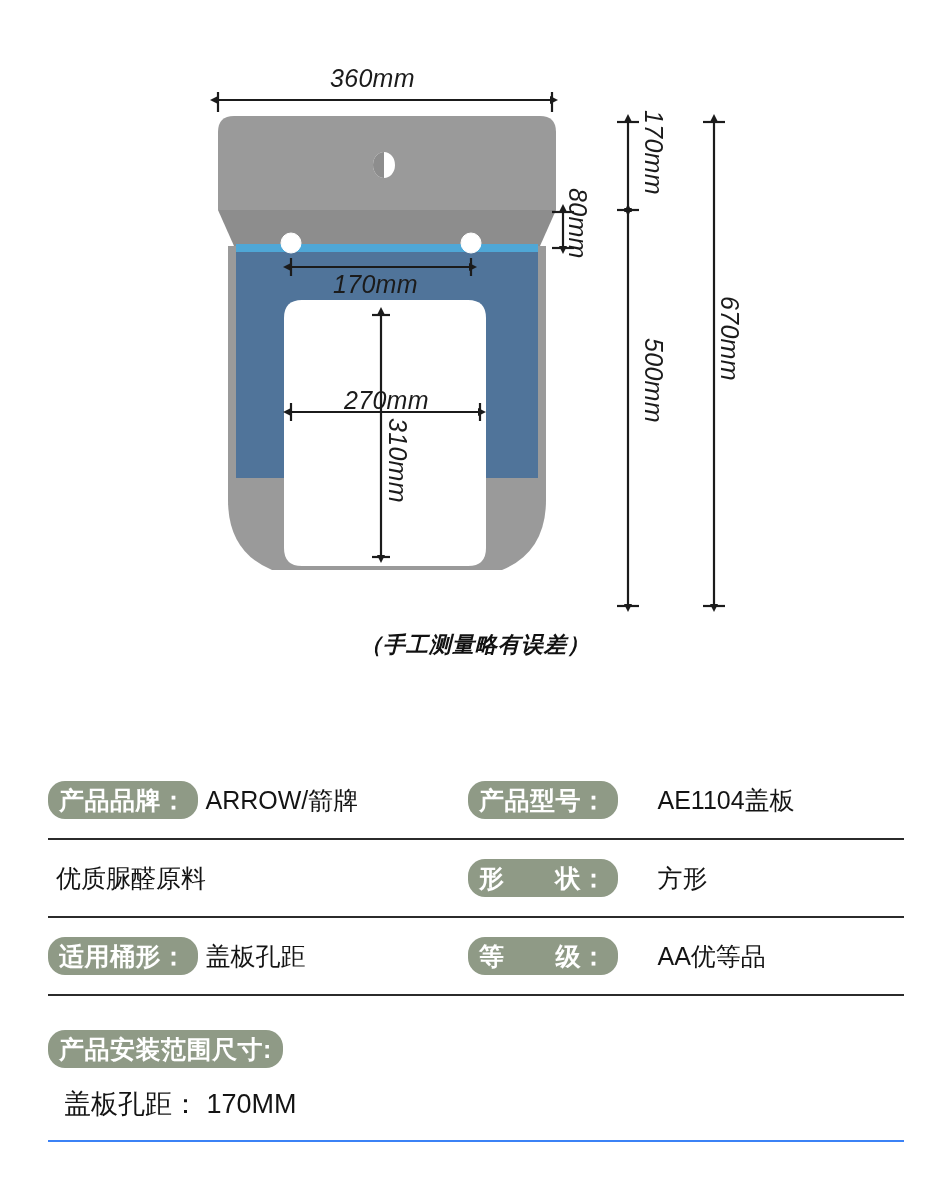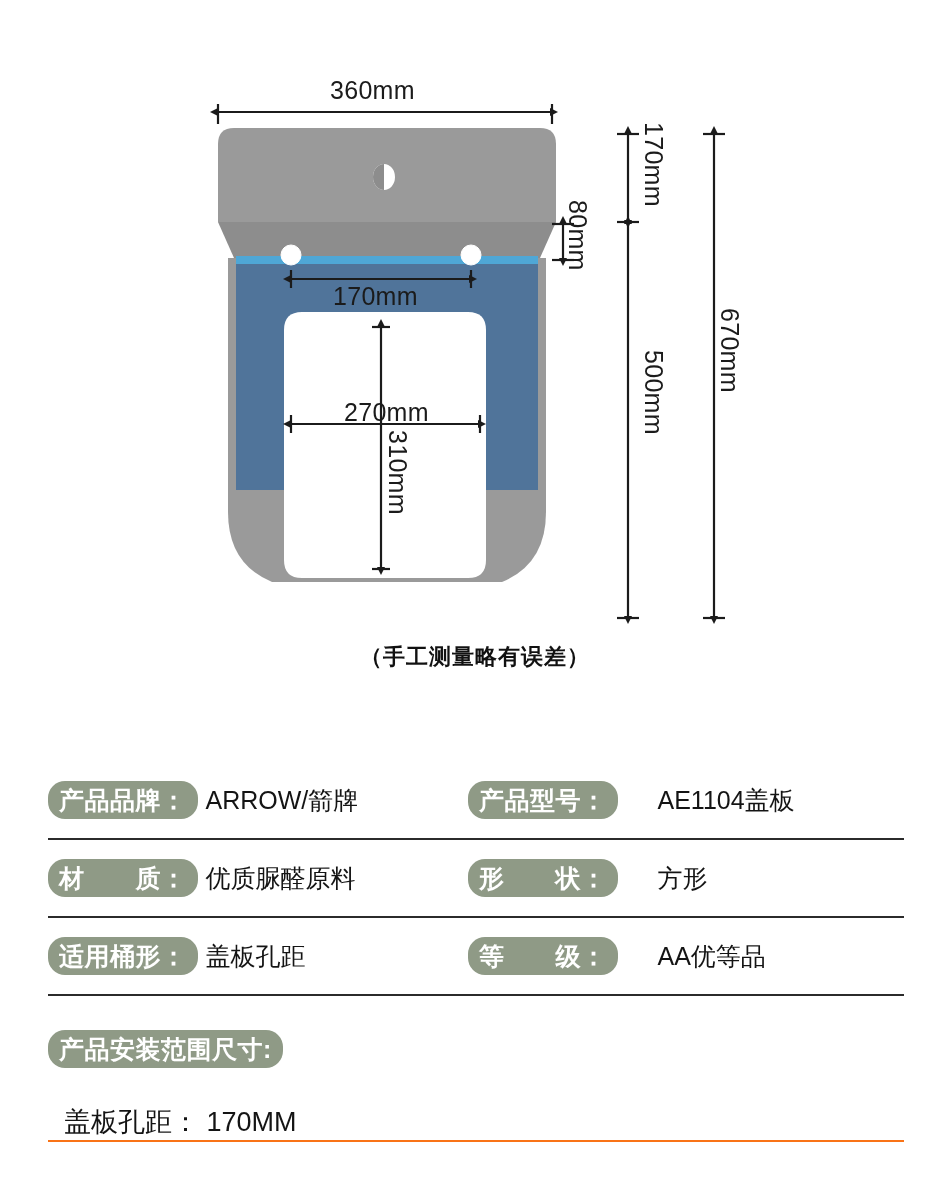--- a/index.html
+++ b/index.html
@@ -13,23 +13,24 @@
     position: relative;
     font-family: "Liberation Sans", sans-serif;
     color: #1a1a1a;
     overflow: hidden;
   }
 
   
   #diagram-area {
     position: absolute;
     left: 0;
-    top: 12px;
+    top: 0;
     width: 912px;
     height: 700px;
+    font-style: italic;
   }
   #diagram-svg {
     position: absolute;
     left: 0;
     top: 0;
   }
   .dim-label {
     position: absolute;
     font-family: "Liberation Sans", sans-serif;
     font-size: 25px;
@@ -99,22 +100,22 @@
   }
   .install-row {
     height: 72px;
     display: flex;
     align-items: flex-end;
     border-bottom: none;
   }
   .install-detail {
     height: 74px;
     display: flex;
-    align-items: flex-end;
-    border-bottom: 2px solid #f97316;
+    align-items: center;
+    border-bottom: 2px solid #3b82f6;
     padding-left: 16px;
     box-sizing: border-box;
   }
   .install-detail .val {
     margin-left: 0;
     font-size: 27px;
   }
 </style>
 </head>
 <body>
@@ -214,21 +215,20 @@
       <span class="val">ARROW/箭牌</span>
     </div>
     <div class="spec-cell right">
       <span class="tag">产品型号：</span>
       <span class="val">AE1104盖板</span>
     </div>
   </div>
 
   <div class="spec-row">
     <div class="spec-cell left">
-      <span class="tag wide-spaced">材　　质：</span>
       <span class="val">优质脲醛原料</span>
     </div>
     <div class="spec-cell right">
       <span class="tag wide-spaced">形　　状：</span>
       <span class="val">方形</span>
     </div>
   </div>
 
   <div class="spec-row">
     <div class="spec-cell left">

